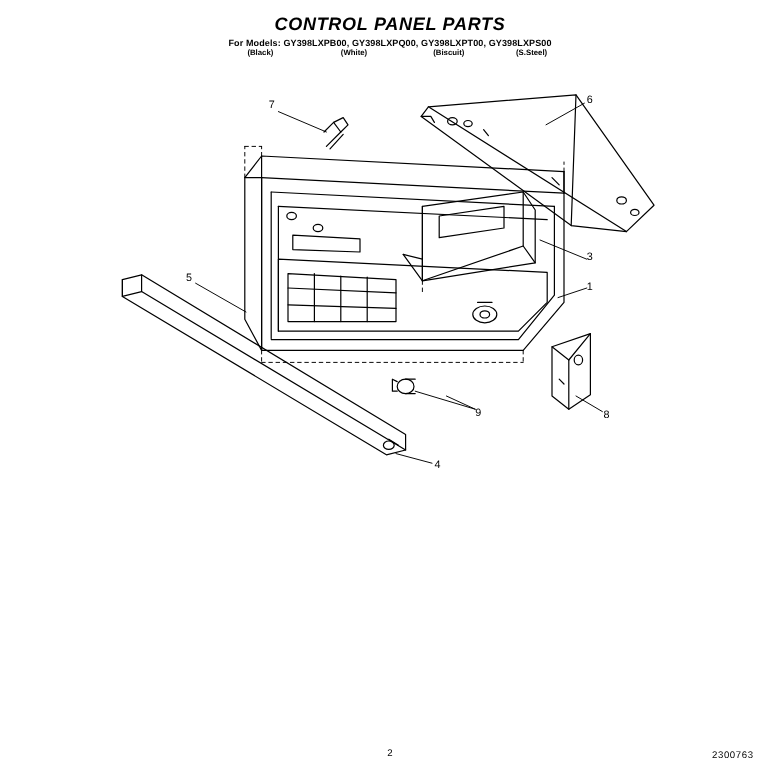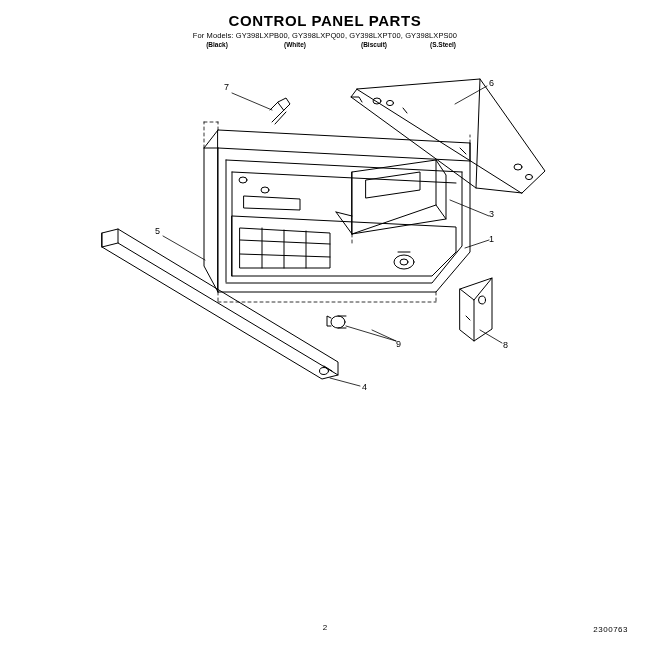--- a/index.html
+++ b/index.html
@@ -23,29 +23,30 @@
   }
   .title {
     position: absolute;
     top: 12px;
     left: 0;
     width: 650px;
     text-align: center;
     font-size: 15px;
     font-weight: bold;
     letter-spacing: 0.6px;
+    font-style: italic;
   }
   .models-line {
     position: absolute;
     top: 31px;
     left: 0;
     width: 650px;
     text-align: center;
     font-size: 7.5px;
-    font-weight: normal;
+    font-weight: bold;
     letter-spacing: 0.1px;
   }
   .finish-row {
     position: absolute;
     top: 41px;
     left: 0;
     width: 650px;
     text-align: center;
     font-size: 6.5px;
     font-weight: bold;

